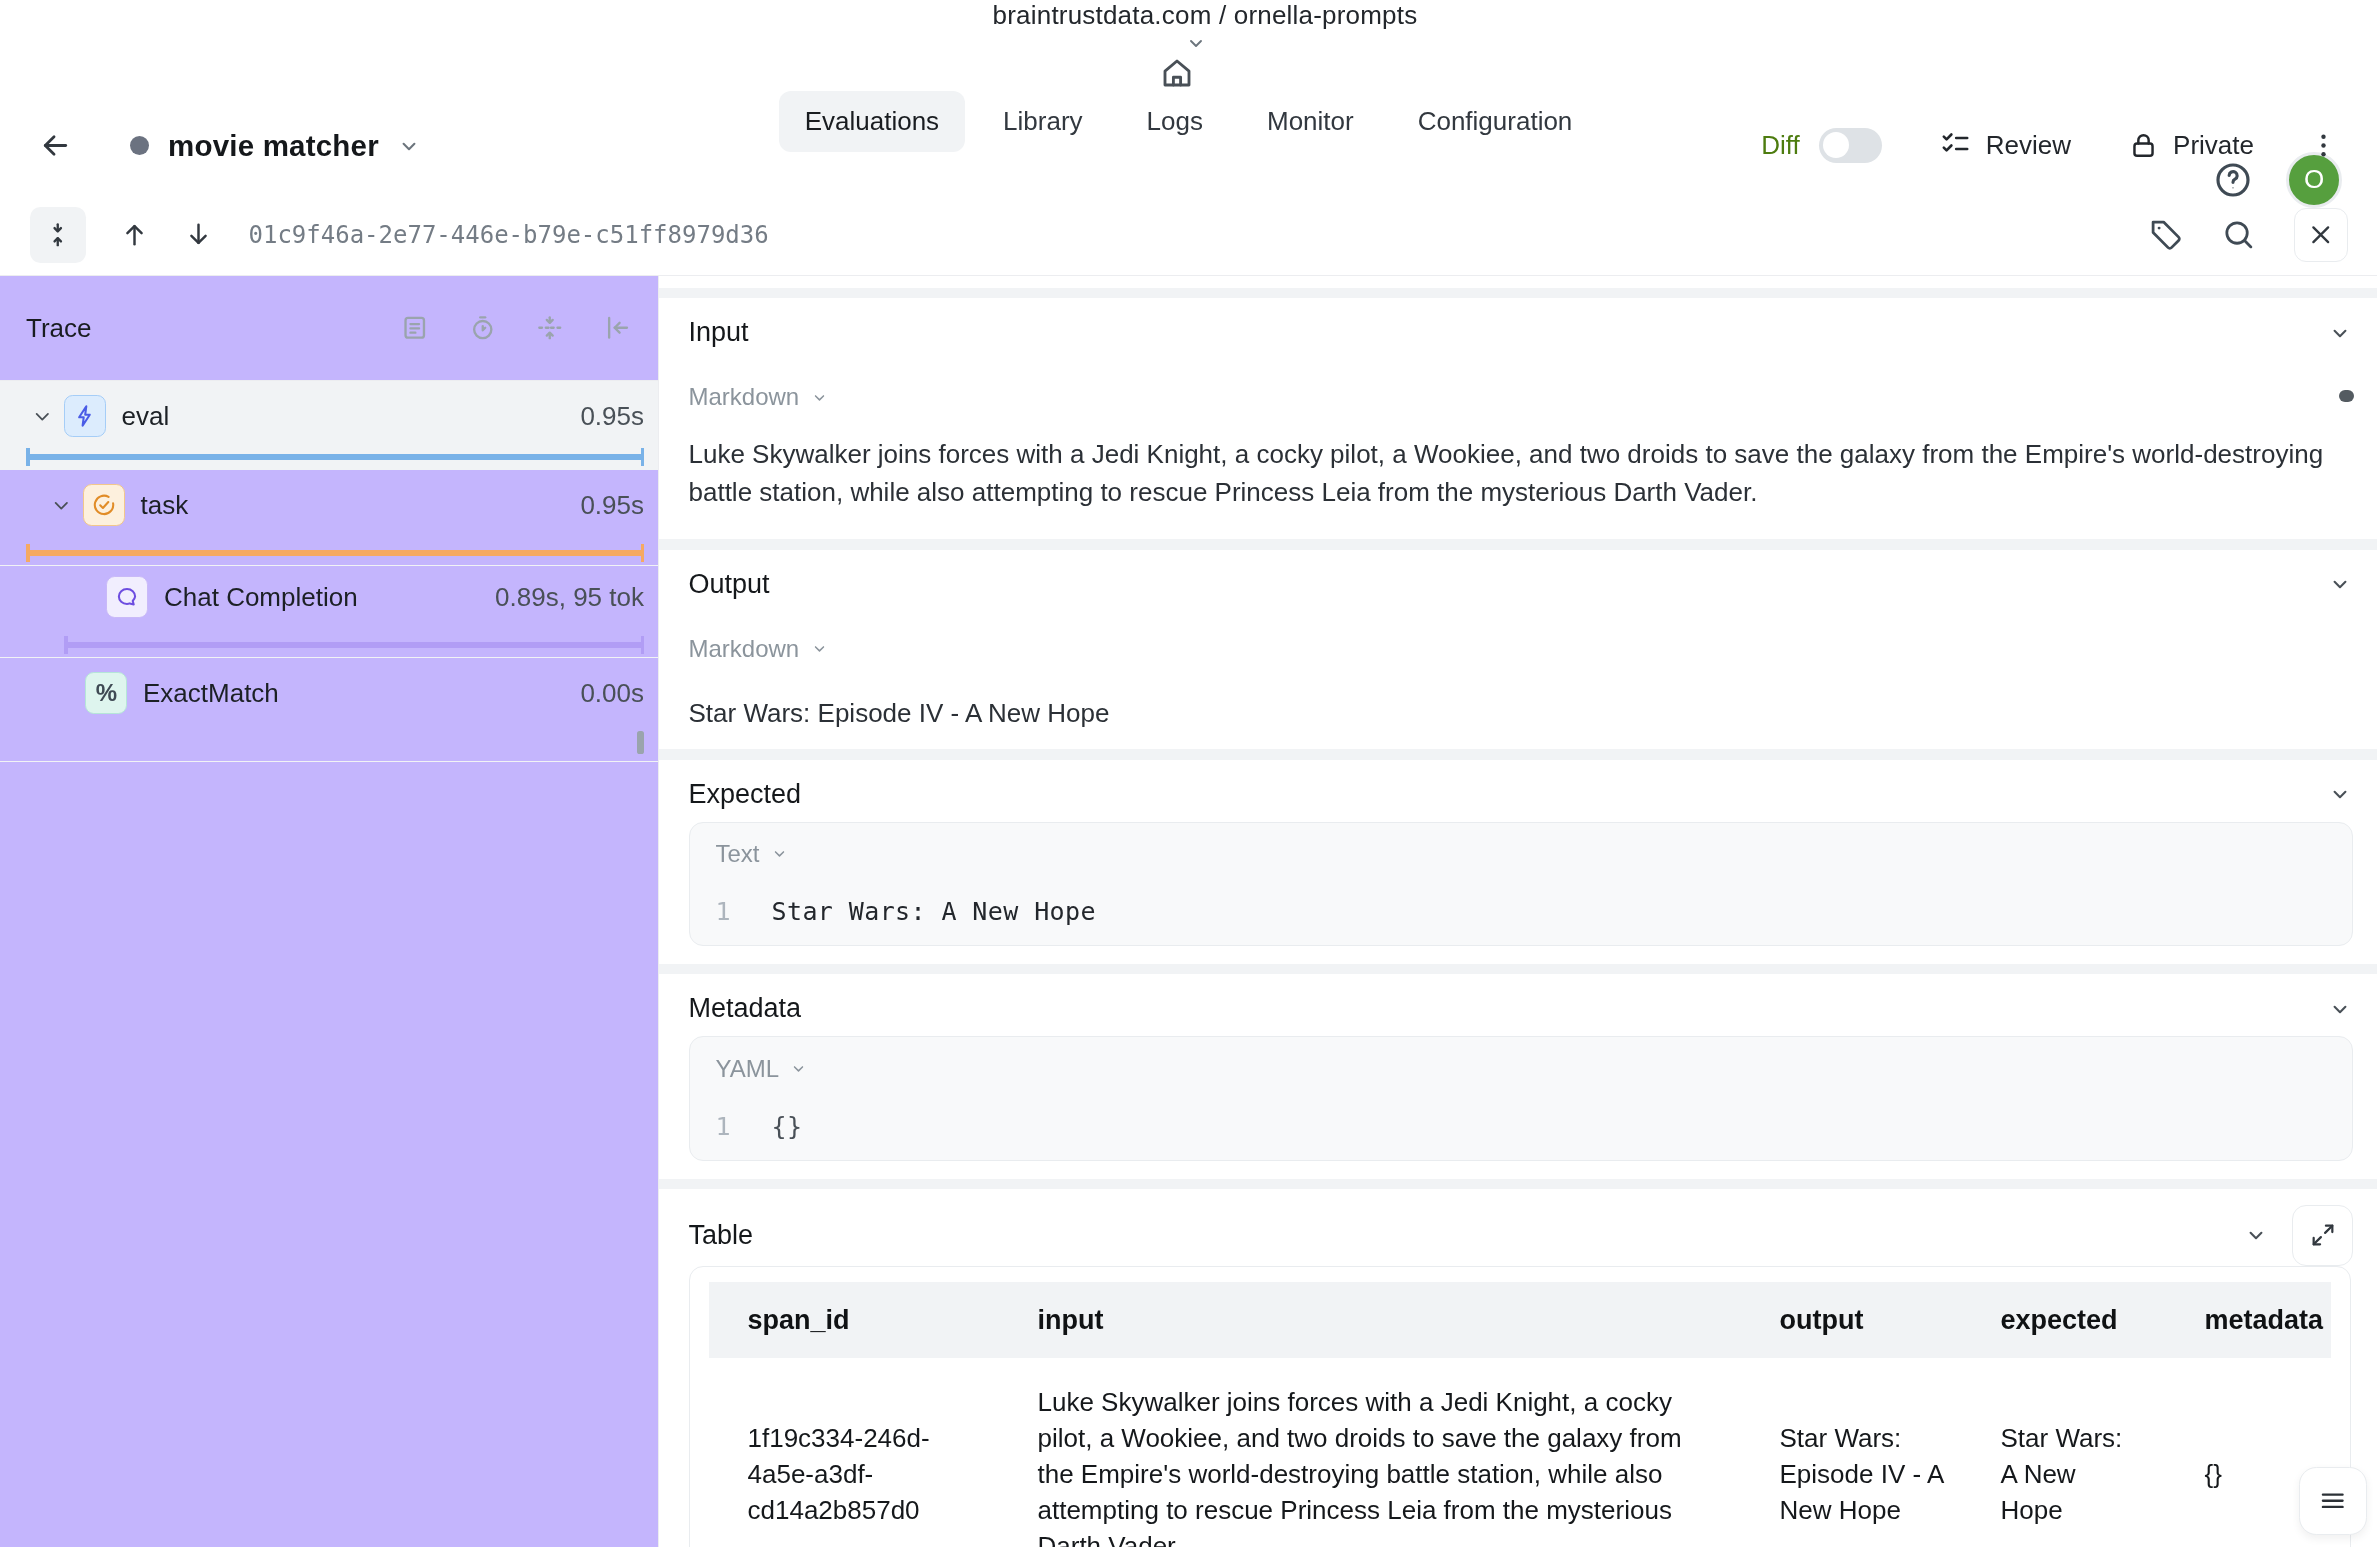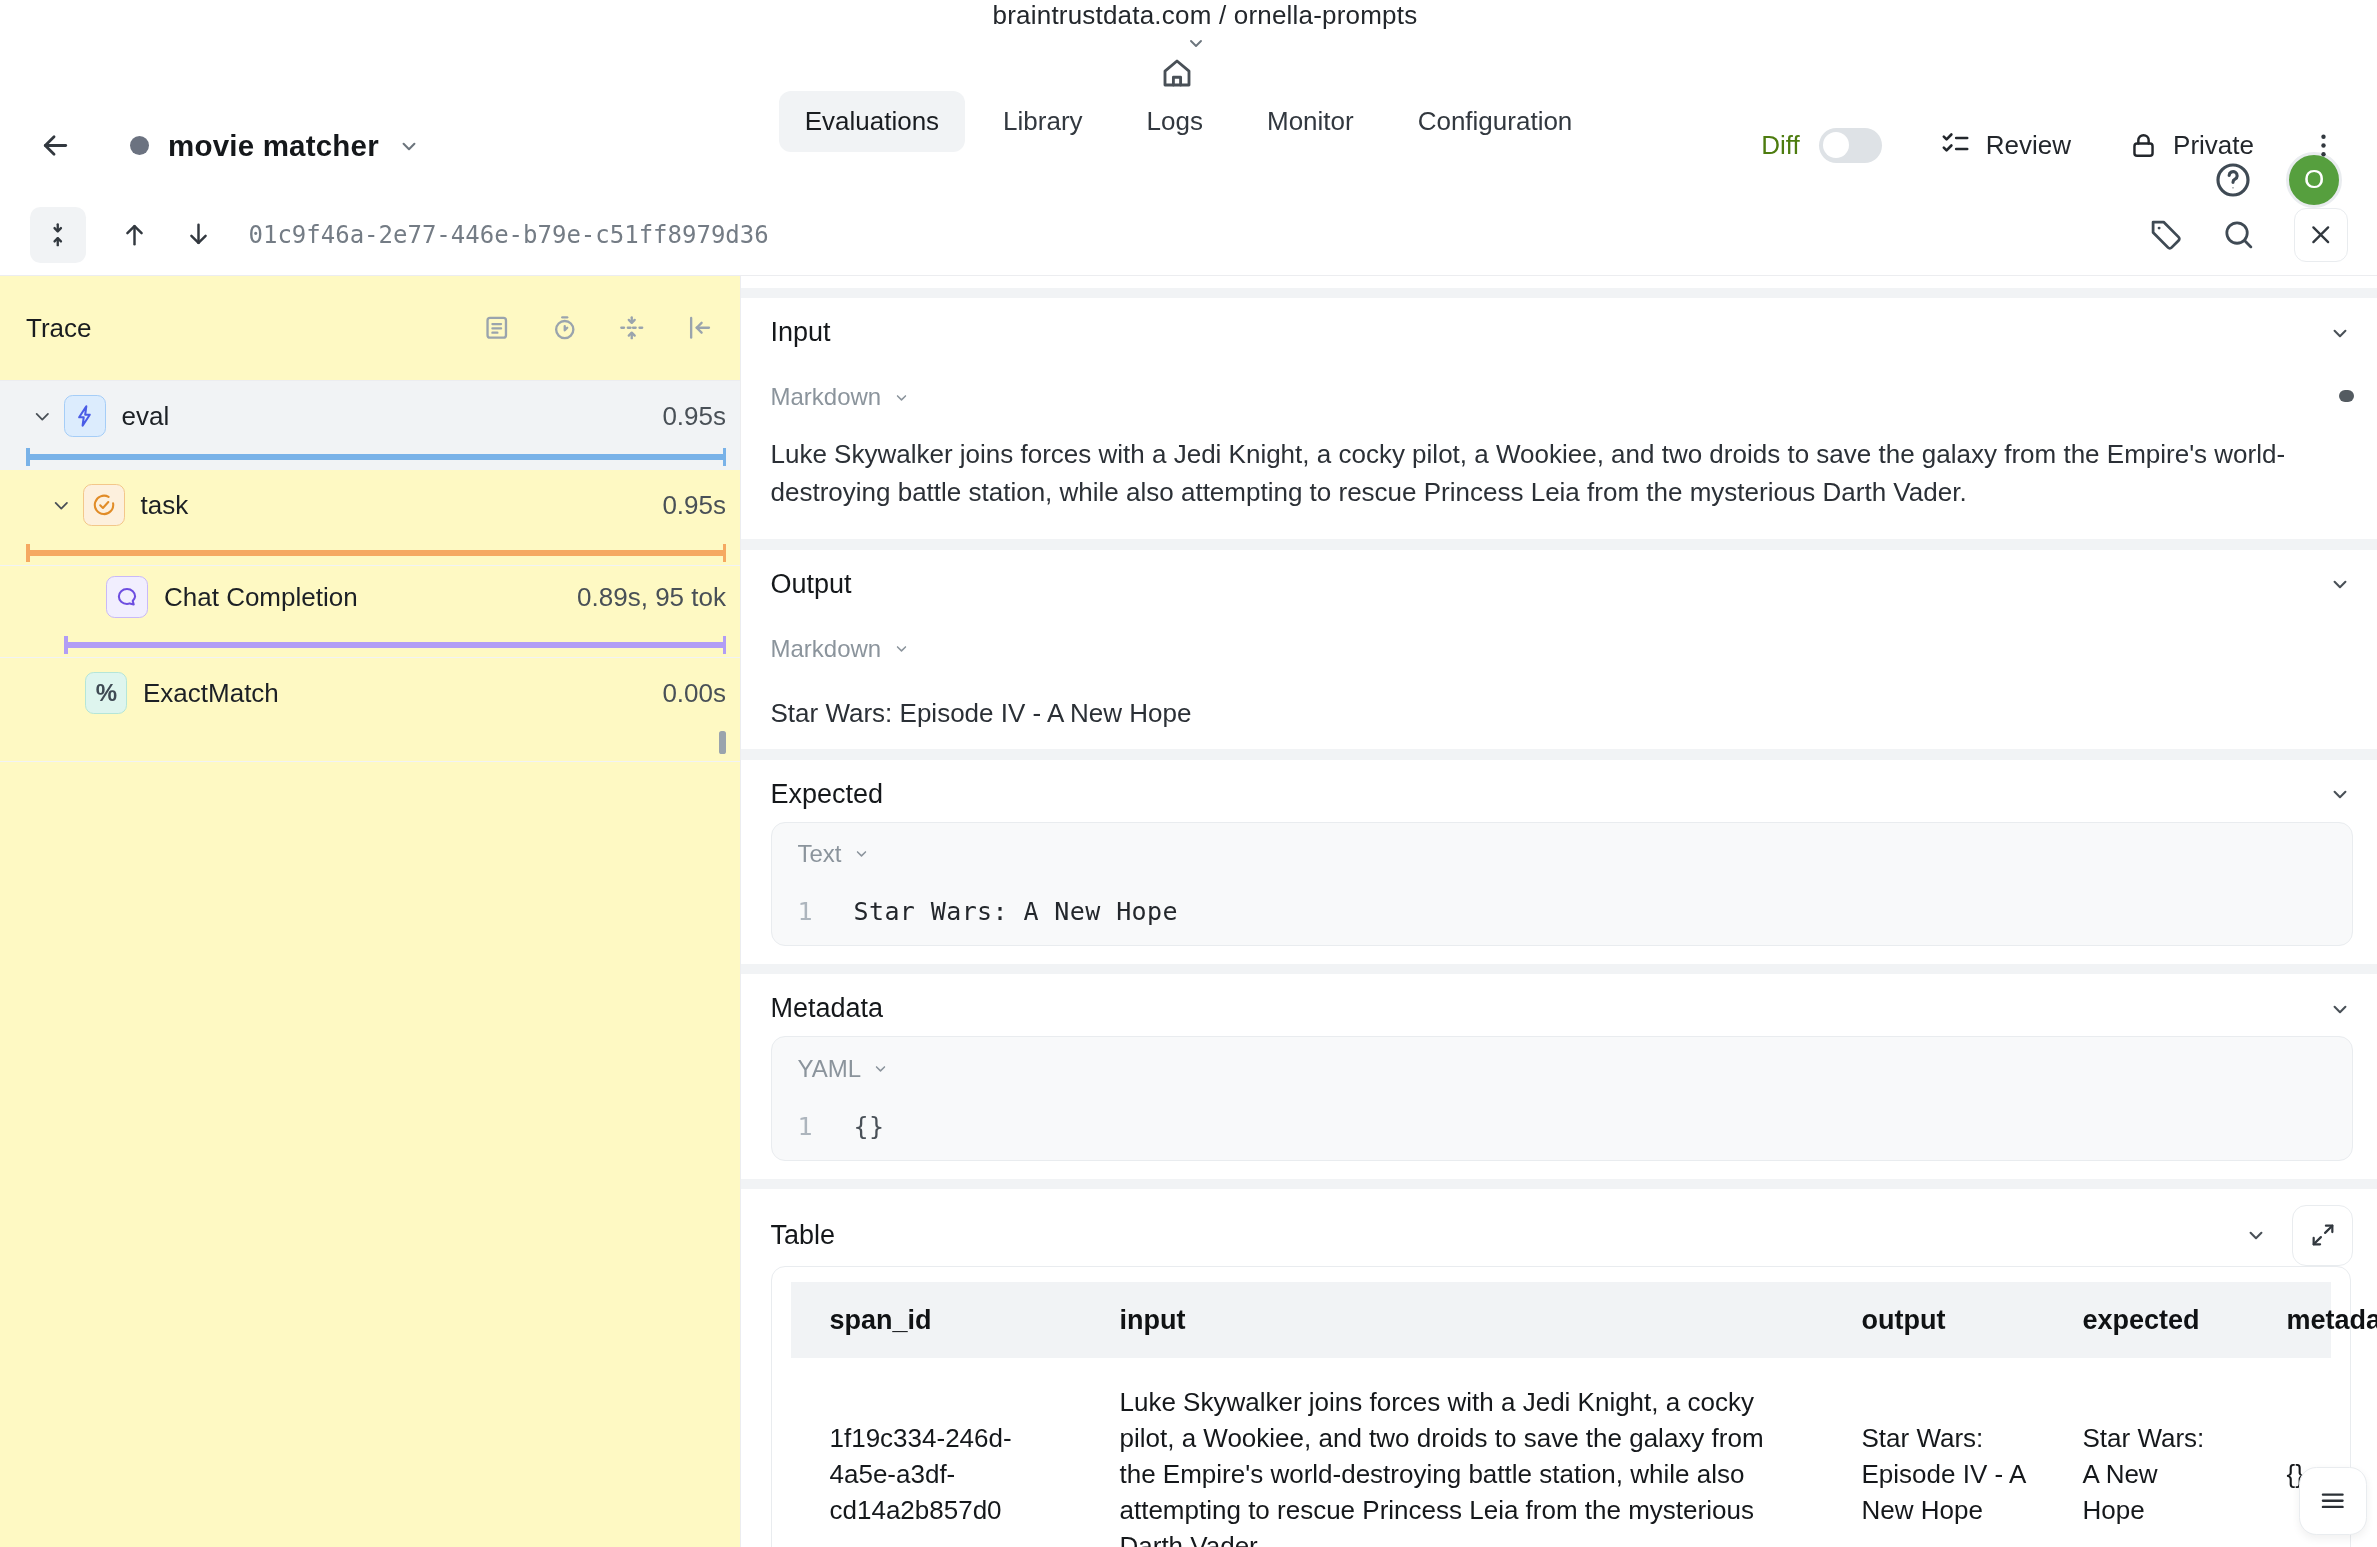--- a/index.html
+++ b/index.html
@@ -42,21 +42,21 @@
     display:grid; place-items:center; }
   .arrow-btn { color:#32383f; margin-left:33px; }
   .trace-id { font-family:"DejaVu Sans Mono",monospace; font-size:24px; color:#747c85; margin-left:35px; }
   .tb-right { margin-left:auto; display:flex; align-items:center; gap:38px; }
   .tb-icon { color:#3f4a54; }
   .close-btn { width:54px; height:54px; border-radius:12px; border:1.7px solid #e9ecef; color:#32383f;
     display:grid; place-items:center; }
 
   
   .content { display:flex; height:1271px; }
-  .sidebar { width:741px; border-right:1.7px solid #ecedf0; background:#fef9c3; flex:none; }
+  .sidebar { width:659px; border-right:1.7px solid #ecedf0; background:#c4b5fd; flex:none; }
   .sb-header { height:105px; display:flex; align-items:center; padding:0 26px; border-bottom:1.7px solid #ecedf0; }
   .sb-title { font-size:26px; color:#191c20; }
   .sb-tools { margin-left:auto; display:flex; align-items:center; gap:38px; color:#9aa4ad; }
 
   .trow { position:relative; border-bottom:1.7px solid #f1f3f5; }
   .trow .lbl { display:flex; align-items:center; padding-top:14px; }
   .trow.selected { background:#f1f3f5; }
   .tchev { color:#495057; flex:none; }
   .tico { width:42px; height:42px; border-radius:8.7px; border:1.7px solid; display:grid; place-items:center;
     margin-left:10.4px; flex:none; }

